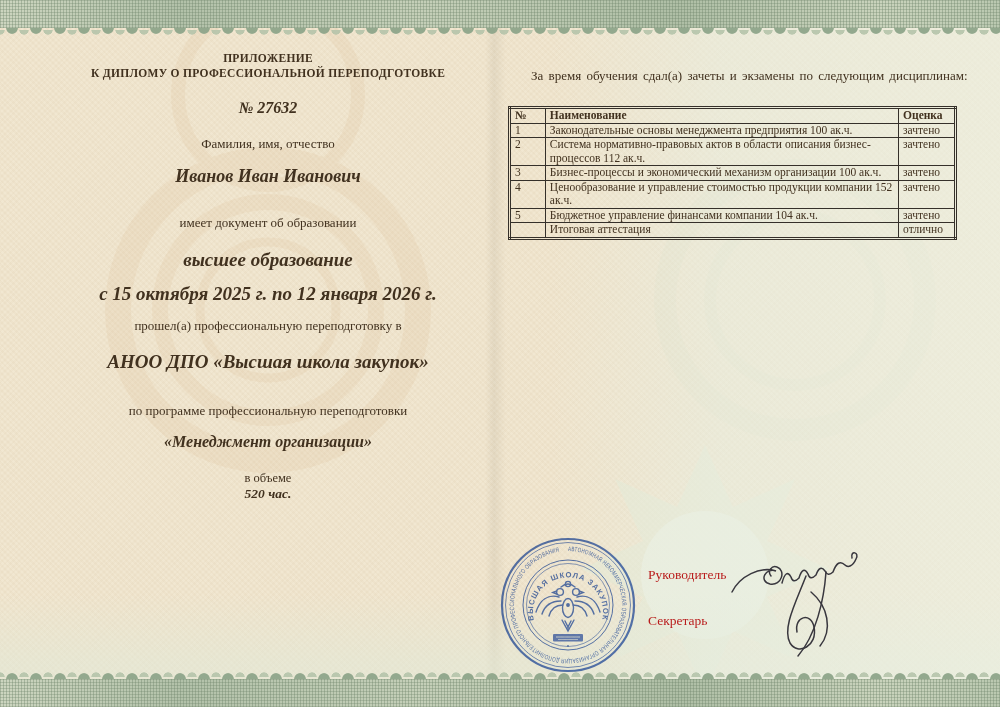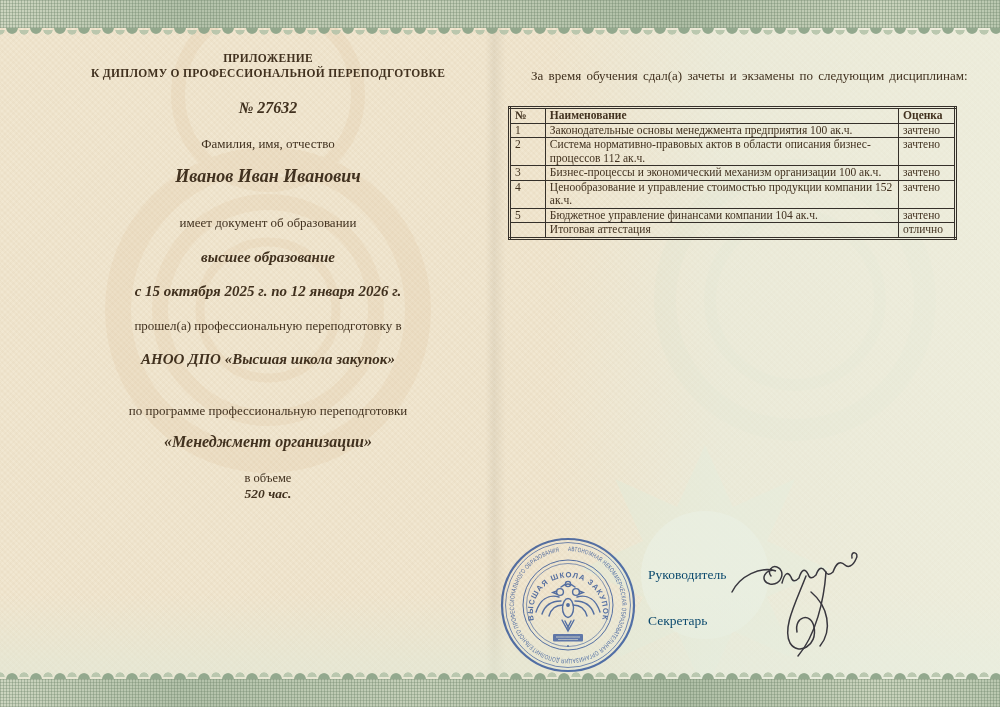--- a/index.html
+++ b/index.html
@@ -48,21 +48,21 @@
     background:
       radial-gradient(10px 10px at 12px 10px, rgba(142,165,138,.95) 54%, rgba(142,165,138,0) 62%) 0 0/24px 10px repeat-x,
       radial-gradient(8px 8px at 12px 10px, rgba(178,194,168,.85) 54%, rgba(178,194,168,0) 62%) 12px -2px/24px 10px repeat-x;
   }
 
   
   .left-col { position:absolute; left:58px; top:0; width:420px; height:634px; }
   .left-col .line { position:absolute; left:0; width:100%; text-align:center; }
   .t-sm   { font-size:11.5px; font-weight:bold; letter-spacing:.3px; }
   .t-reg  { font-size:13px; }
-  .t-bi   { font-size:15px; font-weight:bold; font-style:italic; }
+  .t-bi   { font-size:19px; font-weight:bold; font-style:italic; }
   .pos-title1 { top:52px; }
   .pos-title2 { top:67px; }
   .pos-number { top:99px;  font-size:16px; }
   .pos-fiolbl { top:136px; }
   .pos-fio    { top:166px; font-size:18px; }
   .pos-hasdoc { top:215px; }
   .pos-edu    { top:249px; }
   .pos-dates  { top:283px; }
   .pos-passed { top:318px; }
   .pos-org    { top:351px; }
@@ -84,21 +84,21 @@
   table.disc th, table.disc td {
     border:1px solid #35302a; padding:0 4px; vertical-align:top;
     line-height:13.5px; text-align:left; font-weight:normal;
   }
   table.disc th { font-weight:bold; }
   col.c-num   { width:36px; }
   col.c-name  { width:356px; }
   col.c-grade { width:57px; }
 
   
-  .sig-label { position:absolute; font-size:13.5px; color:#0c4a6e; }
+  .sig-label { position:absolute; font-size:13.5px; color:#b91c1c; }
   .lbl-head { left:648px; top:567px; }
   .lbl-sec  { left:648px; top:613px; }
   .stamp { position:absolute; left:498px; top:535px; width:140px; height:140px; opacity:.92; mix-blend-mode:multiply; }
   .signature { position:absolute; left:726px; top:540px; width:158px; height:130px; }
 </style>
 </head>
 <body>
 
 <div class="page">
 

